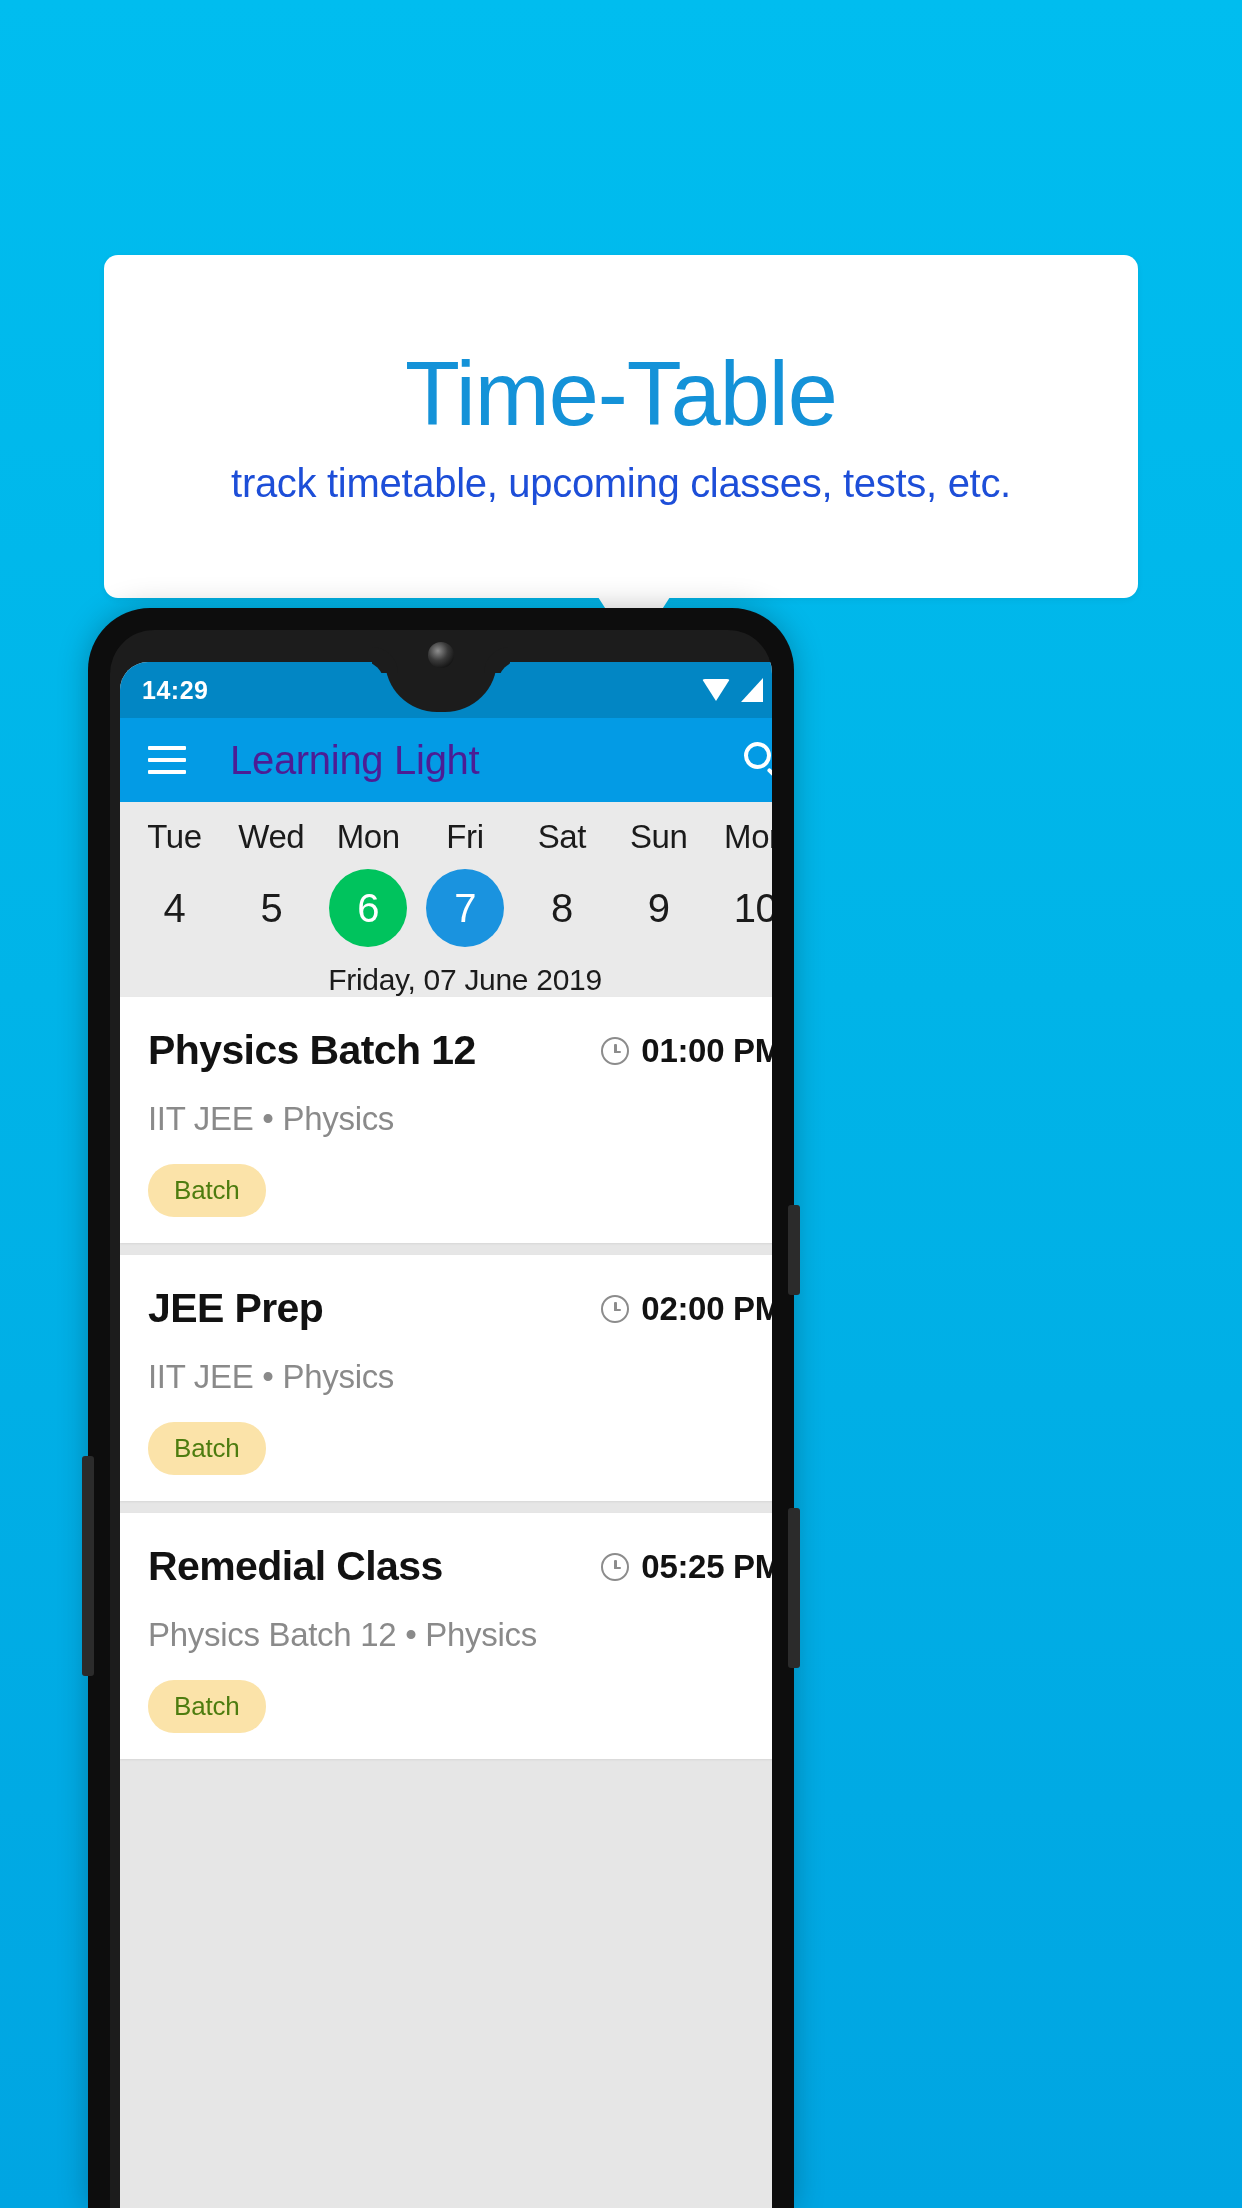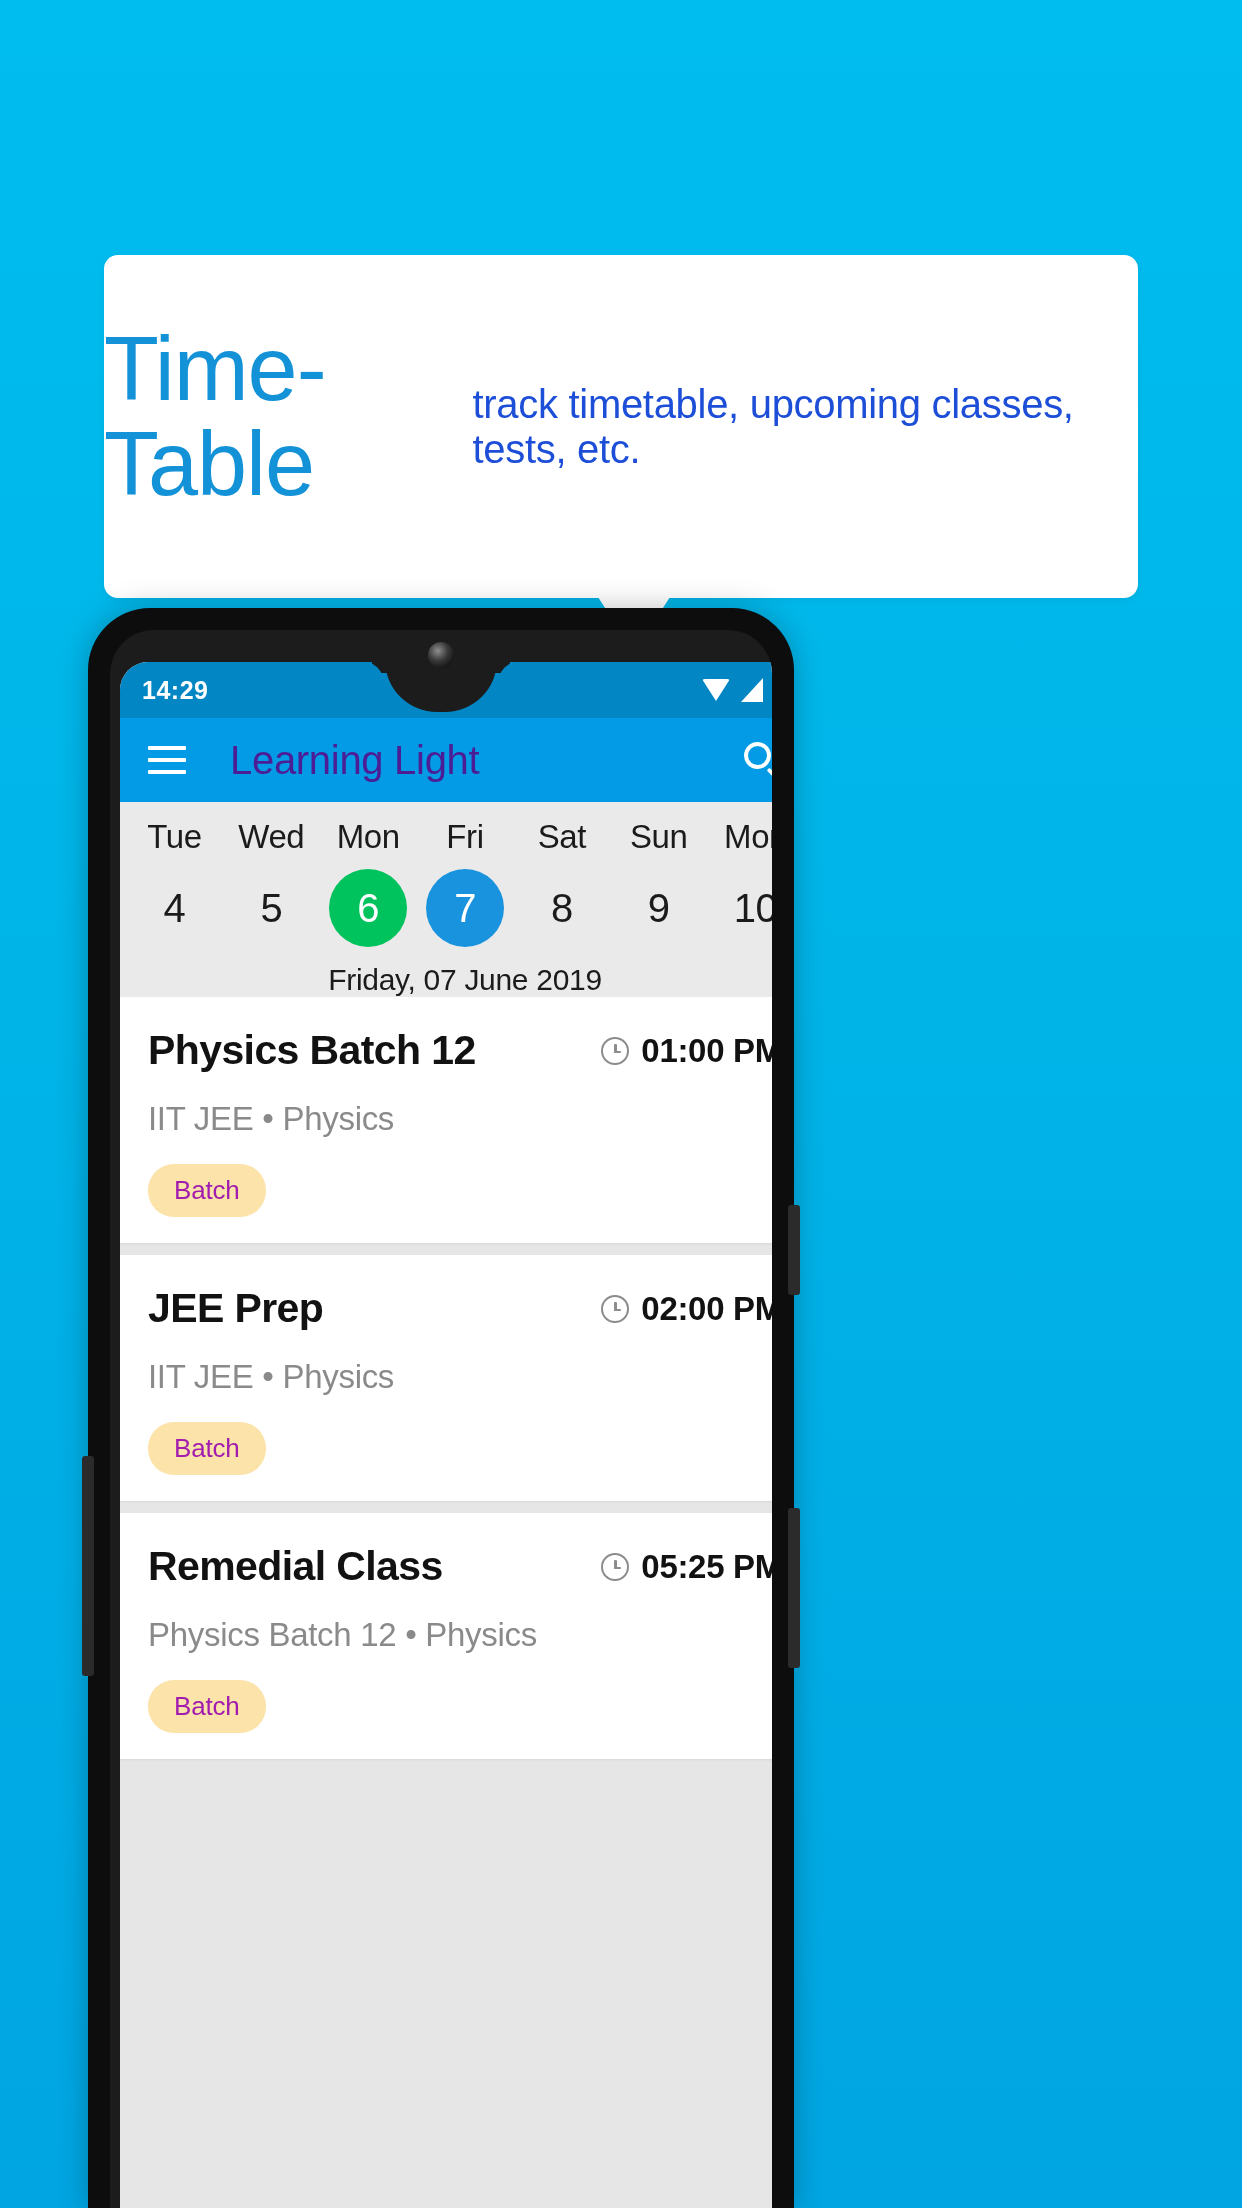--- a/index.html
+++ b/index.html
@@ -13,21 +13,21 @@
     position:relative;
   }
 
   
   #promo-card {
     position:absolute;
     left:104px; top:255px;
     width:1034px; height:343px;
     background:#ffffff;
     border-radius:14px;
-    display:flex; flex-direction:row;
+    display:flex; flex-direction:column;
     align-items:center; justify-content:center;
     box-shadow:0 2px 6px rgba(0,0,0,0.06);
   }
   #promo-title {
     font-size:90px;
     font-weight:400;
     color:#1492D8;
     letter-spacing:-1px;
     line-height:1.05;
     margin-bottom:20px;
@@ -276,21 +276,21 @@
   .event-sub {
     margin-top:26px;
     font-size:33px;
     color:#8a8a8a;
     letter-spacing:-0.3px;
   }
   .event-badge {
     margin-top:26px;
     display:inline-block;
     background:#FBE3A9;
-    color:#a21caf;
+    color:#4d7c0f;
     font-size:26px;
     padding:11px 26px;
     border-radius:26px;
     letter-spacing:-0.2px;
   }
 
   
   .side-btn { position:absolute; background:#2b2b2b; }
   #btn-right-1 { right:-6px; top:597px;  width:12px; height:90px;  border-radius:3px; }
   #btn-right-2 { right:-6px; top:900px;  width:12px; height:160px; border-radius:3px; }

